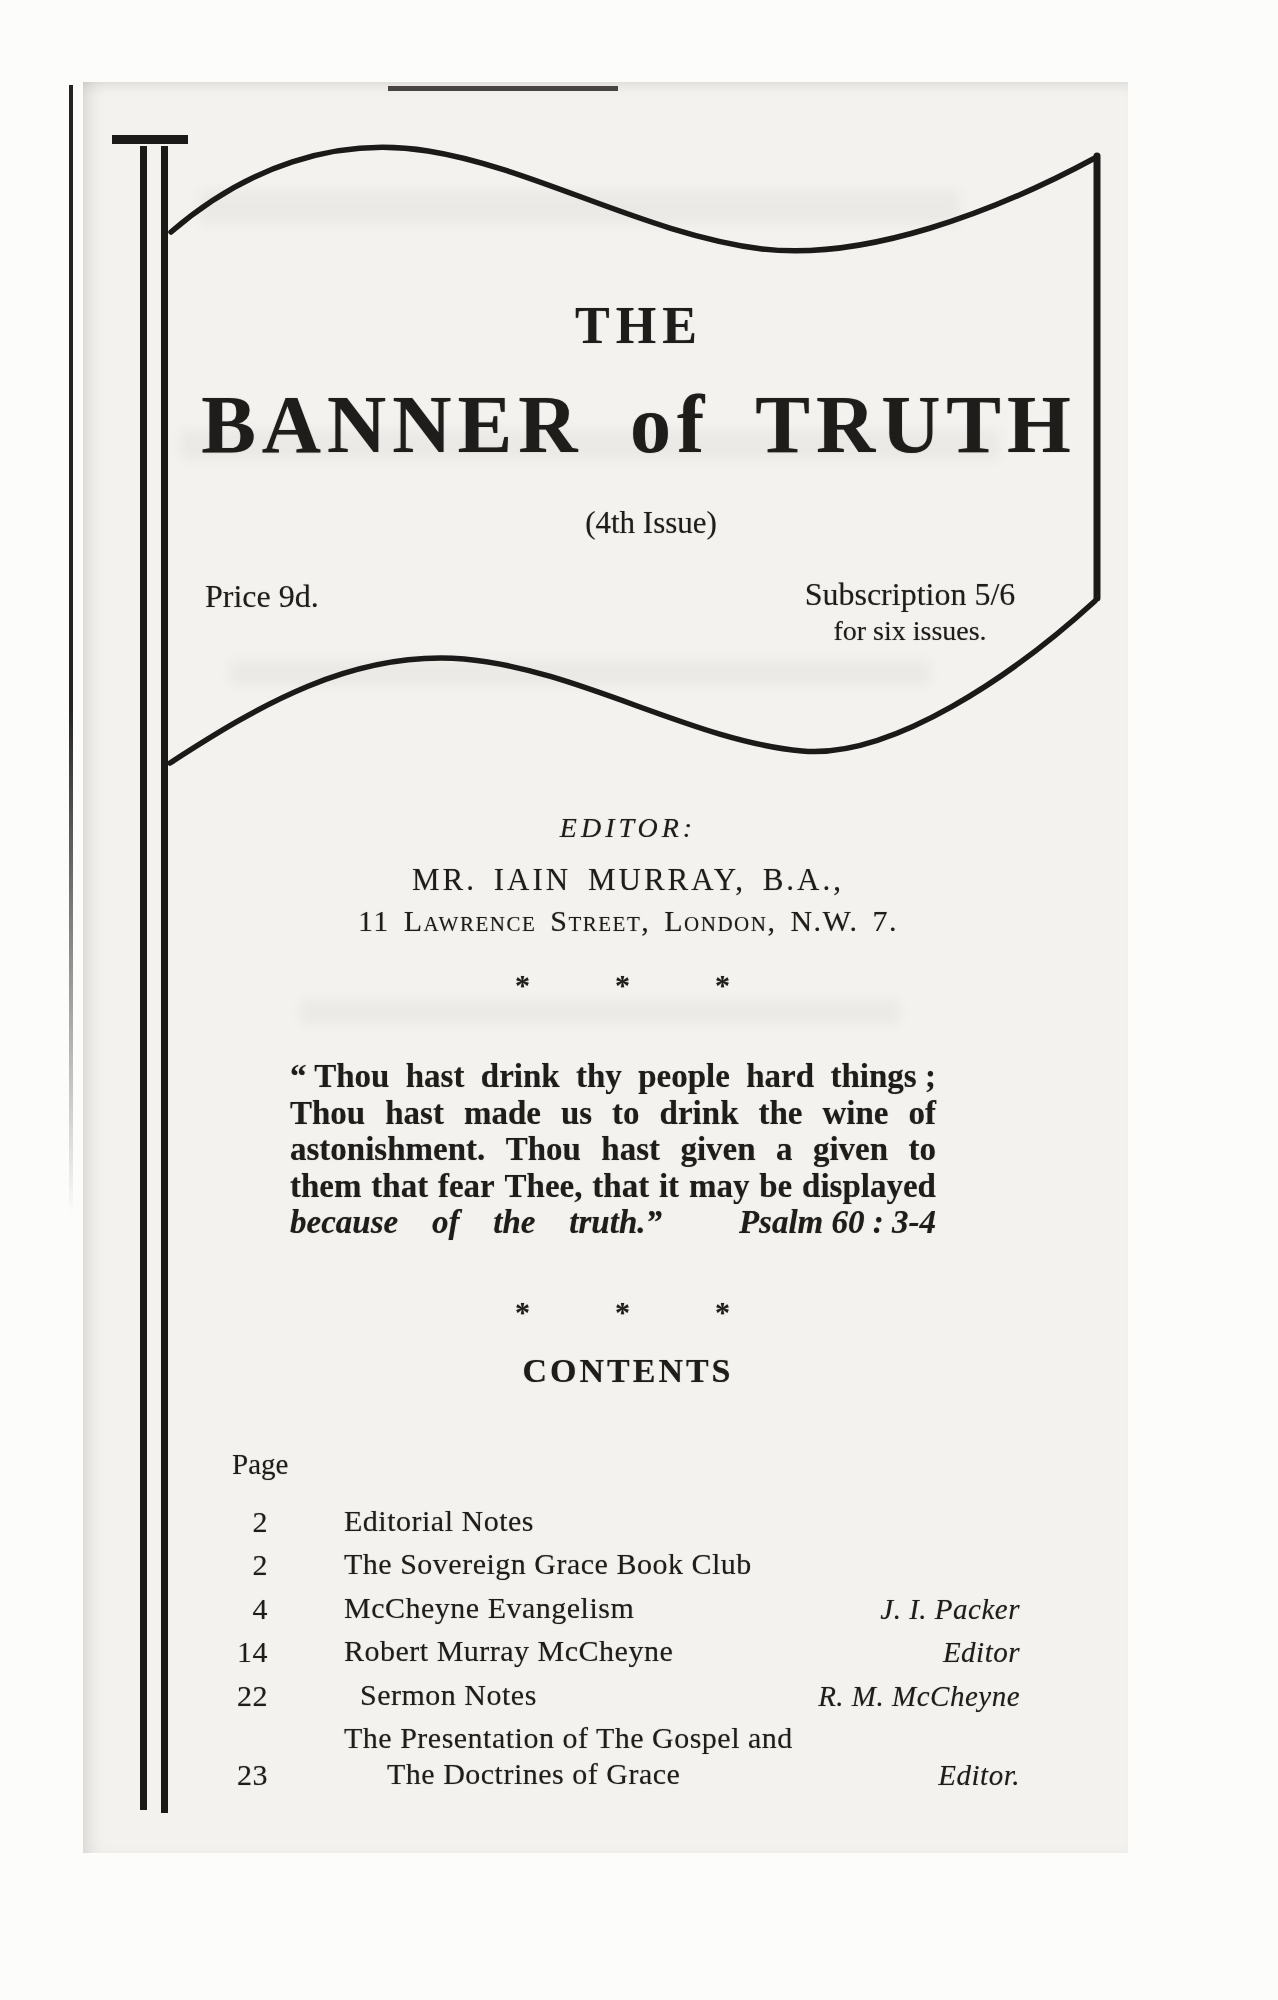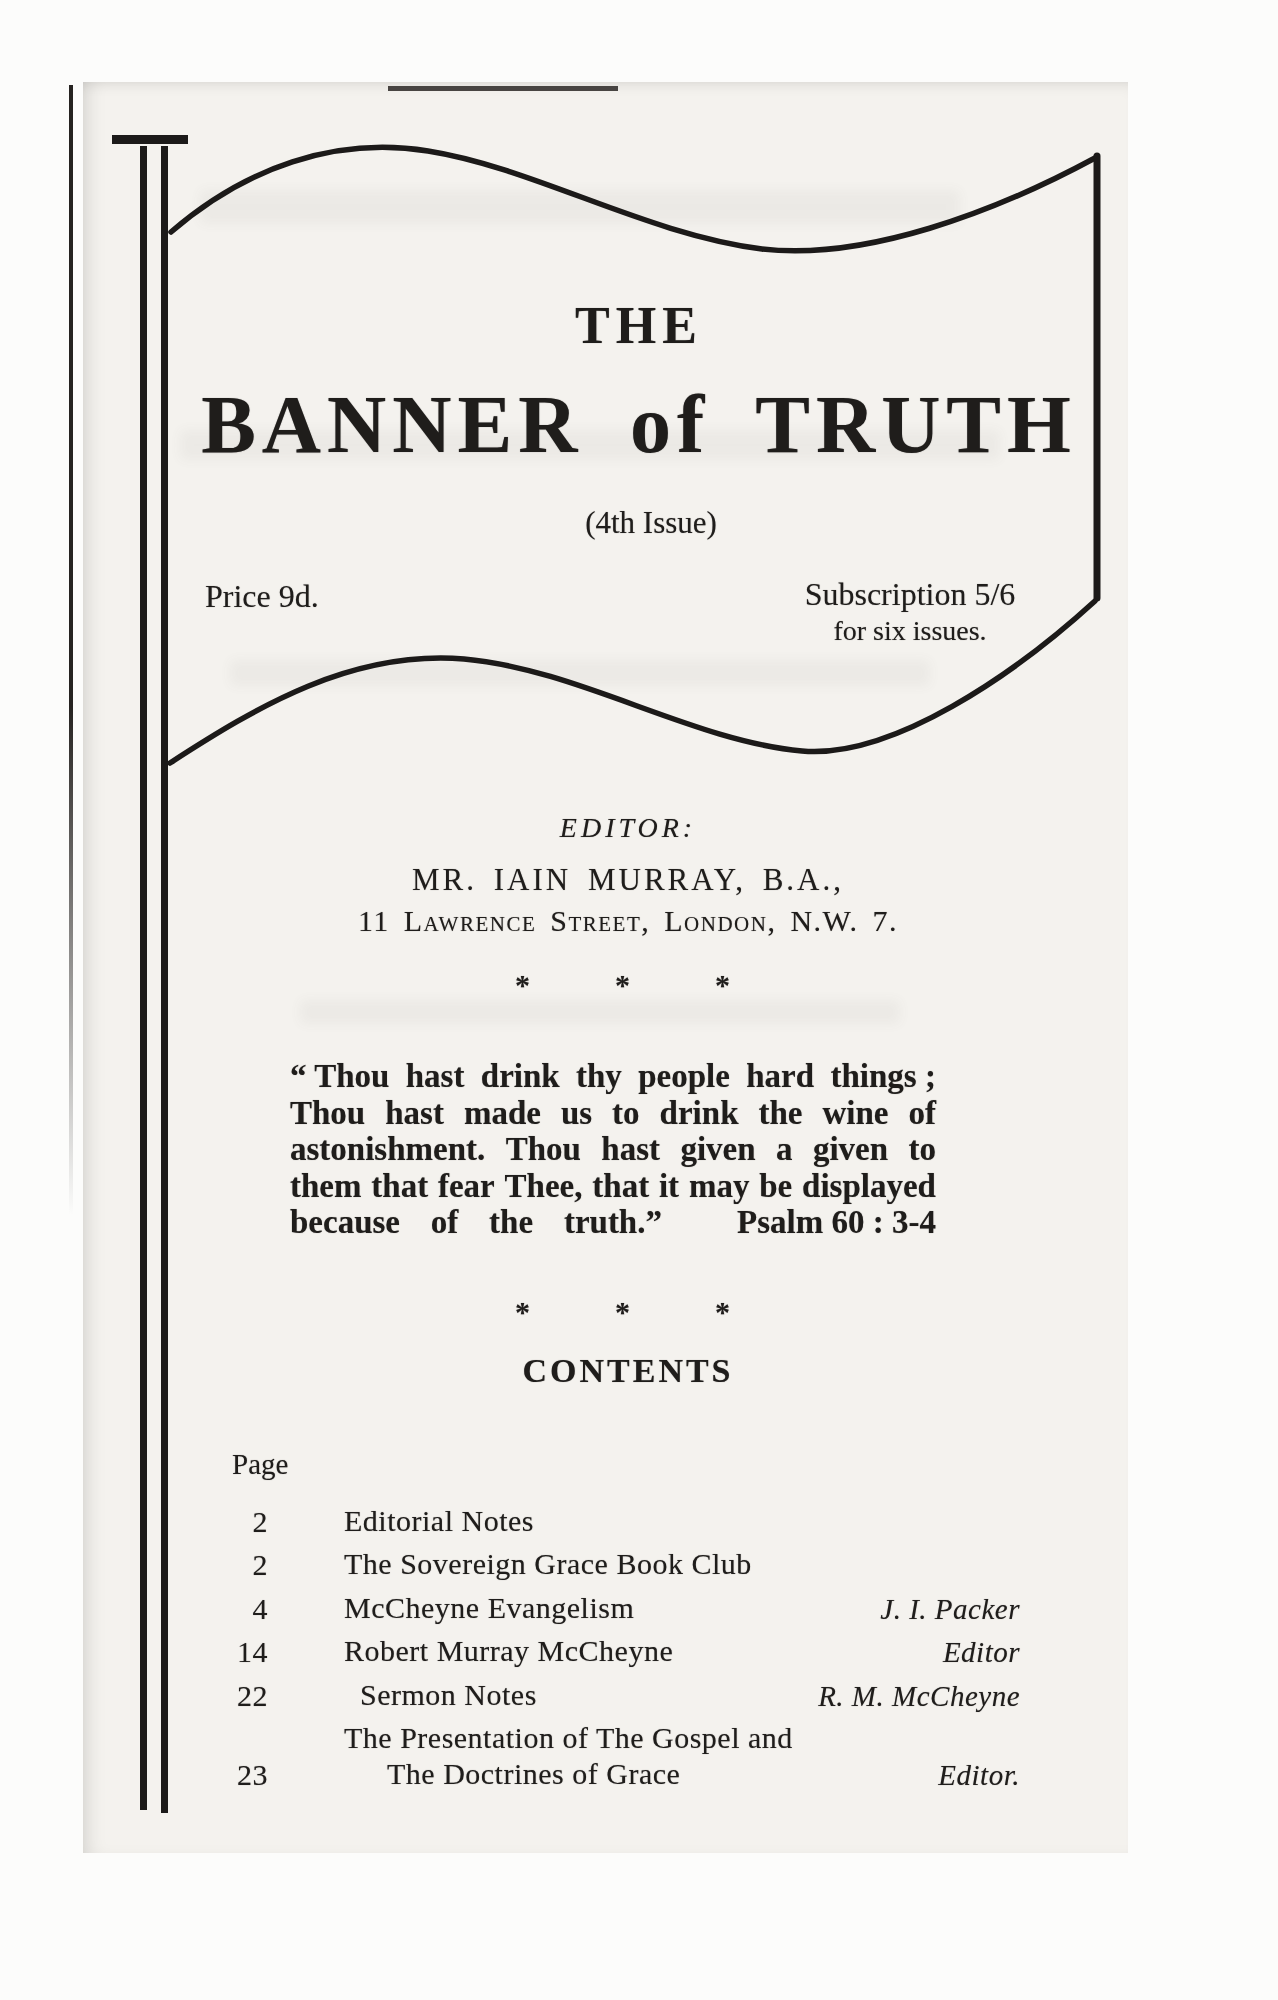--- a/index.html
+++ b/index.html
@@ -22,21 +22,21 @@
   #subscription .s2{font-size:28px;margin-top:2px;}
   #editor-heading{left:0;top:812px;width:1256px;text-align:center;font-size:28px;font-style:italic;letter-spacing:4px;}
   #editor-name{left:0;top:862px;width:1256px;text-align:center;font-size:31px;letter-spacing:3px;word-spacing:6px;}
   #editor-address{left:0;top:904px;width:1256px;text-align:center;font-size:30px;font-variant:small-caps;letter-spacing:1.5px;word-spacing:5px;}
   .stars{position:absolute;left:515px;width:215px;display:flex;justify-content:space-between;
          font-size:30px;font-weight:bold;text-shadow:0 0 1px rgba(31,29,27,.45);}
   #stars-1{top:968px;}
   #stars-2{top:1295px;}
   #quote{position:absolute;left:290px;top:1058px;width:646px;font-size:33px;font-weight:bold;line-height:36.5px;}
   .q-line{display:flex;justify-content:space-between;height:36.5px;text-shadow:0 0 1px rgba(31,29,27,.45);}
-  .q-last{display:flex;justify-content:space-between;height:36.5px;text-shadow:0 0 1px rgba(31,29,27,.45);}
+  .q-last{display:flex;justify-content:space-between;height:36.5px;text-shadow:0 0 1px rgba(31,29,27,.45);font-style:italic;}
   .q-last .q-left{display:flex;justify-content:space-between;width:372px;}
   #contents-heading{left:0;top:1352px;width:1256px;text-align:center;font-size:34px;font-weight:bold;letter-spacing:3px;}
   #page-label{left:232px;top:1448px;font-size:29px;}
   .c-row{position:absolute;left:200px;width:820px;display:flex;align-items:flex-end;
          font-size:30px;letter-spacing:.5px;text-shadow:0 0 1px rgba(31,29,27,.45);}
   .c-page{width:68px;text-align:right;flex:0 0 auto;}
   .c-title{margin-left:76px;line-height:36px;}
   .c-title .t2{padding-left:43px;}
   .c-author{margin-left:auto;font-style:italic;font-size:29px;}
 </style>

